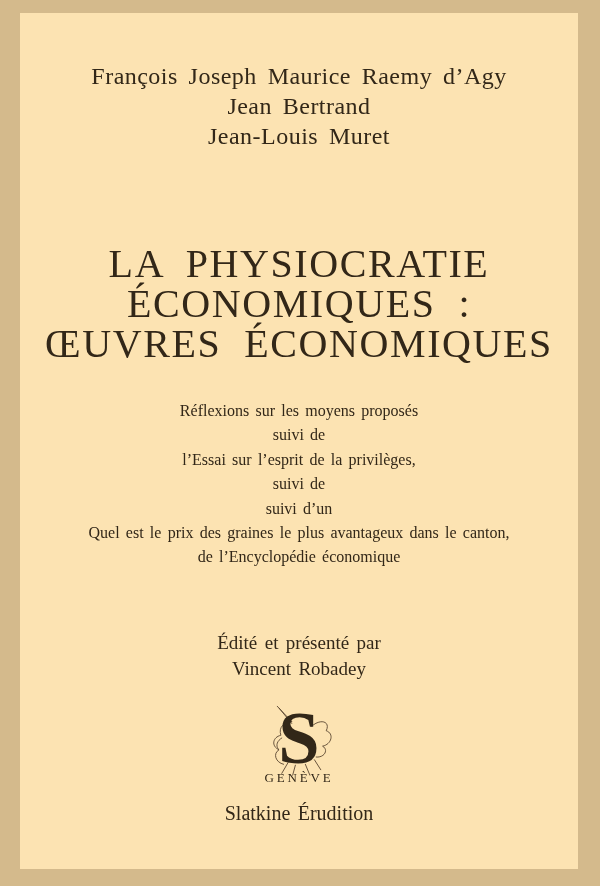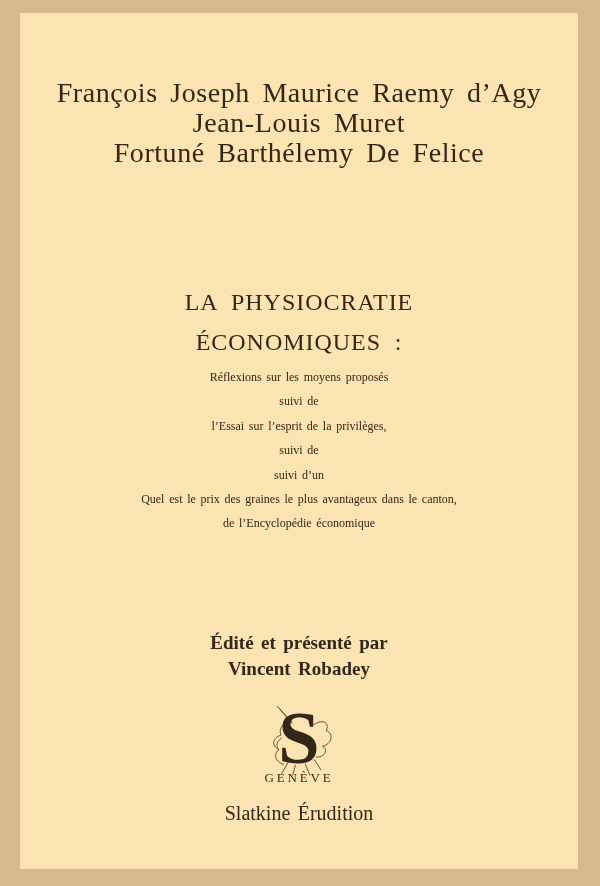--- a/index.html
+++ b/index.html
@@ -21,46 +21,44 @@
     width: 558px; height: 856px;
     background: var(--panel);
   }
   .block {
     position: absolute;
     left: 0; width: 100%;
     text-align: center;
     white-space: nowrap;
   }
   .authors {
-    top: 65px;
-    font-size: 28px;
+    top: 48px;
+    font-size: 24px;
     line-height: 30px;
     word-spacing: 0.18em;
     letter-spacing: 0.02em;
   }
   .title {
     top: 231px;
-    font-size: 24px;
+    font-size: 40px;
     line-height: 40px;
     letter-spacing: 0.04em;
     word-spacing: 0.28em;
-    margin-top: 38px;
   }
   .subtitle {
-    top: 352px;
-    font-size: 12px;
+    top: 386px;
+    font-size: 16px;
     line-height: 24.4px;
     word-spacing: 0.14em;
   }
   .editor {
     top: 617px;
     font-size: 19px;
     line-height: 26px;
     word-spacing: 0.14em;
-    font-weight: bold;
   }
   .logo-wrap {
     top: 686px;
     height: 78px;
   }
   .pub-name {
     top: 788px;
     font-size: 20px;
     line-height: 24px;
     word-spacing: 0.12em;
@@ -85,27 +83,28 @@
     fill: var(--ink);
   }
 </style>
 </head>
 <body>
 
 <div class="cover">
 
   <div class="block authors">
     <div>François Joseph Maurice Raemy d’Agy</div>
+    <div>Jean Bertrand</div>
     <div>Jean-Louis Muret</div>
-    <div>Fortuné Barthélemy De Felice</div>
   </div>
 
   <div class="block title">
     <div>LA PHYSIOCRATIE</div>
     <div>ÉCONOMIQUES :</div>
+    <div>ŒUVRES ÉCONOMIQUES</div>
   </div>
 
   <div class="block subtitle">
     <div>Réflexions sur les moyens proposés</div>
     <div>suivi de</div>
     <div>l’Essai sur l’esprit de la privilèges,</div>
     <div>suivi de</div>
     <div>suivi d’un</div>
     <div>Quel est le prix des graines le plus avantageux dans le canton,</div>
     <div>de l’Encyclopédie économique</div>

